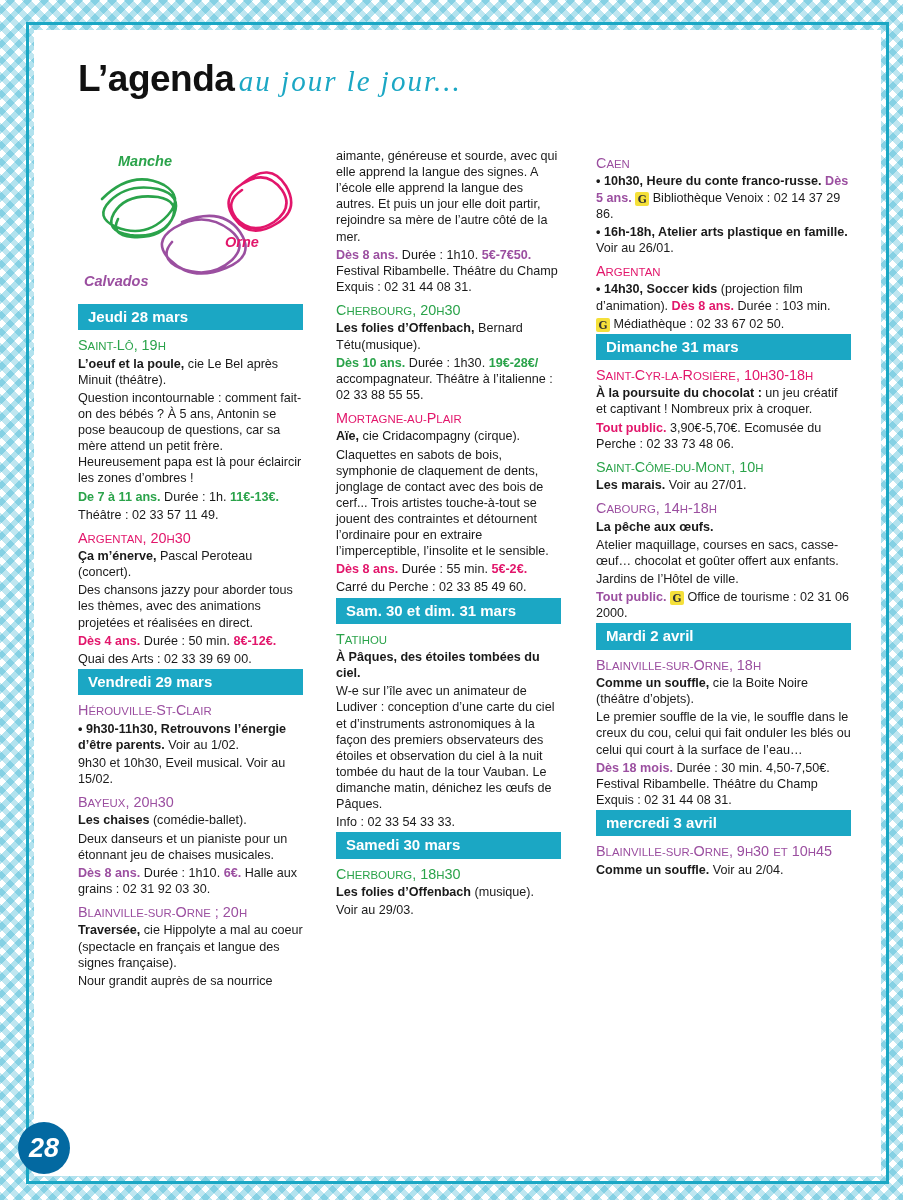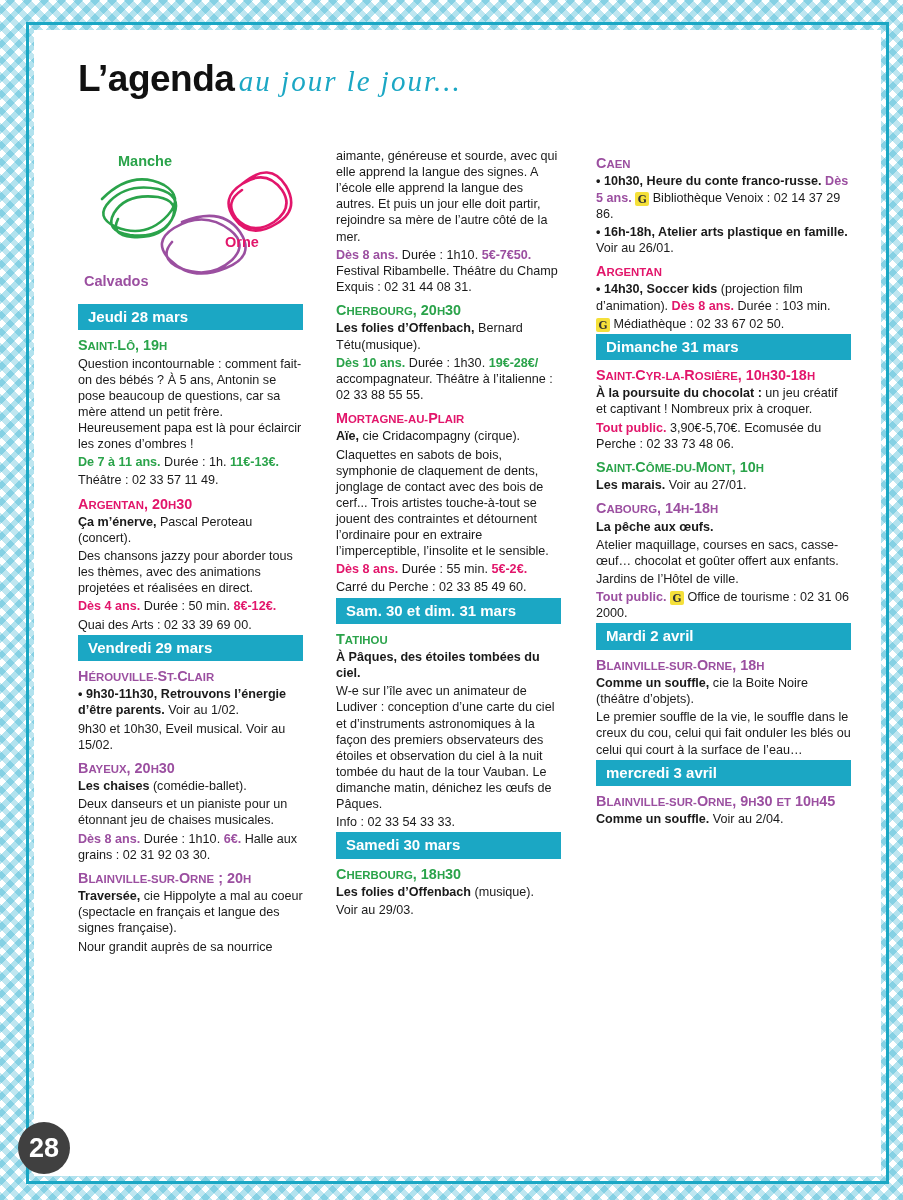--- a/index.html
+++ b/index.html
@@ -30,46 +30,47 @@
     z-index:3;
   }
   #teal-rule {
     position:absolute; left:26px; top:22px; right:14px; bottom:16px;
     border:3px solid #1ba7c4; z-index:2;
   }
   
   #page-num {
     position:absolute; left:18px; bottom:26px;
     width:52px; height:52px; border-radius:50%;
-    background:#404040; color:#fff;
+    background:#0369a1; color:#fff;
     font-size:27px; font-weight:bold;
     display:flex; align-items:center; justify-content:center;
     z-index:6;
+    font-style:italic;
   }
   
   #hdr { position:absolute; left:44px; top:28px; }
   #hdr .t1 { font-size:37px; font-weight:bold; color:#111; letter-spacing:-.5px; }
   #hdr .t2 { font-size:29px; color:#1ba7c4; font-style:italic;
              font-family:Liberation Serif, serif; letter-spacing:2px; }
   
   .col { position:absolute; top:118px; width:225px; font-size:12.6px; color:#1a1a1a; line-height:1.28; }
   #col1 { left:44px; }
   #col2 { left:302px; }
   #col3 { left:562px; width:255px; }
 
-  .logo { height:150px; position:relative; margin-bottom:6px; }
+  .logo { height:150px; position:relative; margin-bottom:6px;font-style:italic; }
   .logo svg { position:absolute; left:-6px; top:-4px; }
 
   .daybar {
     background:#1ba7c4; color:#fff; font-weight:bold; font-size:15px;
     padding:3px 8px 4px 10px; margin:0 0 4px 0;
   }
   .daybar.first { margin-top:2px; }
   .place {
-    font-weight:bold; font-size:14.4px; margin:6px 0 1px 0;
+    font-weight:normal; font-size:14.4px; margin:6px 0 1px 0;
   }
   .p-green { color:#2aa34a; }
   .p-pink  { color:#e2166b; }
   .p-purple{ color:#9b4fa0; }
   p { margin:0 0 2px 0; }
   b { font-weight:bold; }
   .g-green { color:#2aa34a; font-weight:bold; }
   .g-pink  { color:#e2166b; font-weight:bold; }
   .g-purple{ color:#9b4fa0; font-weight:bold; }
   .badge-g {
@@ -110,20 +111,21 @@
         <text x="46" y="22" font-size="14.5" font-weight="bold" fill="#2aa34a" font-family="Liberation Sans, sans-serif">Manche</text>
         <text x="153" y="103" font-size="14.5" font-weight="bold" fill="#e2166b" font-family="Liberation Sans, sans-serif">Orne</text>
         <text x="12" y="142" font-size="14.5" font-weight="bold" fill="#9b4fa0" font-family="Liberation Sans, sans-serif">Calvados</text>
       </svg>
     </div>
 
     <div class="daybar first">Jeudi 28 mars</div>
     <div>
         <div>
           <div class="place p-green">S<span class="smallcapsword">AINT-</span>L<span class="smallcapsword">Ô</span>, 19<span class="smallcapsword">H</span></div>
+          <p><b>L’oeuf et la poule,</b> cie Le Bel après Minuit (théâtre).</p>
           <p>Question incontournable : comment fait-on des bébés ? À 5 ans, Antonin se pose beaucoup de questions, car sa mère attend un petit frère. Heureusement papa est là pour éclaircir les zones d’ombres !</p>
           <p><span class="g-green">De 7 à 11 ans.</span> Durée : 1h. <span class="g-green">11€-13€.</span></p>
           <p>Théâtre : 02 33 57 11 49.</p>
         </div>
         <div>
           <div class="place p-pink">A<span class="smallcapsword">RGENTAN</span>, 20<span class="smallcapsword">H</span>30</div>
           <p><b>Ça m’énerve,</b> Pascal Peroteau (concert).</p>
           <p>Des chansons jazzy pour aborder tous les thèmes, avec des animations projetées et réalisées en direct.</p>
           <p><span class="g-pink">Dès 4 ans.</span> Durée : 50 min. <span class="g-pink">8€-12€.</span></p>
           <p>Quai des Arts : 02 33 39 69 00.</p>
@@ -224,20 +226,21 @@
           <p><span class="g-purple">Tout public.</span> <span class="badge-g">G</span> Office de tourisme : 02 31 06 2000.</p>
         </div>
       </div>
 
     <div class="daybar">Mardi 2 avril</div>
     <div>
         <div>
           <div class="place p-purple">B<span class="smallcapsword">LAINVILLE-SUR-</span>O<span class="smallcapsword">RNE</span>, 18<span class="smallcapsword">H</span></div>
           <p><b>Comme un souffle,</b> cie la Boite Noire (théâtre d’objets).</p>
           <p>Le premier souffle de la vie, le souffle dans le creux du cou, celui qui fait onduler les blés ou celui qui court à la surface de l’eau…</p>
+          <p><span class="g-purple">Dès 18 mois.</span> Durée : 30 min. 4,50-7,50€. Festival Ribambelle. Théâtre du Champ Exquis : 02 31 44 08 31.</p>
         </div>
       </div>
 
     <div class="daybar">mercredi 3 avril</div>
     <div>
         <div>
           <div class="place p-purple">B<span class="smallcapsword">LAINVILLE-SUR-</span>O<span class="smallcapsword">RNE</span>, 9<span class="smallcapsword">H</span>30 <span class="smallcapsword">ET</span> 10<span class="smallcapsword">H</span>45</div>
           <p><b>Comme un souffle.</b> Voir au 2/04.</p>
         </div>
       </div>

